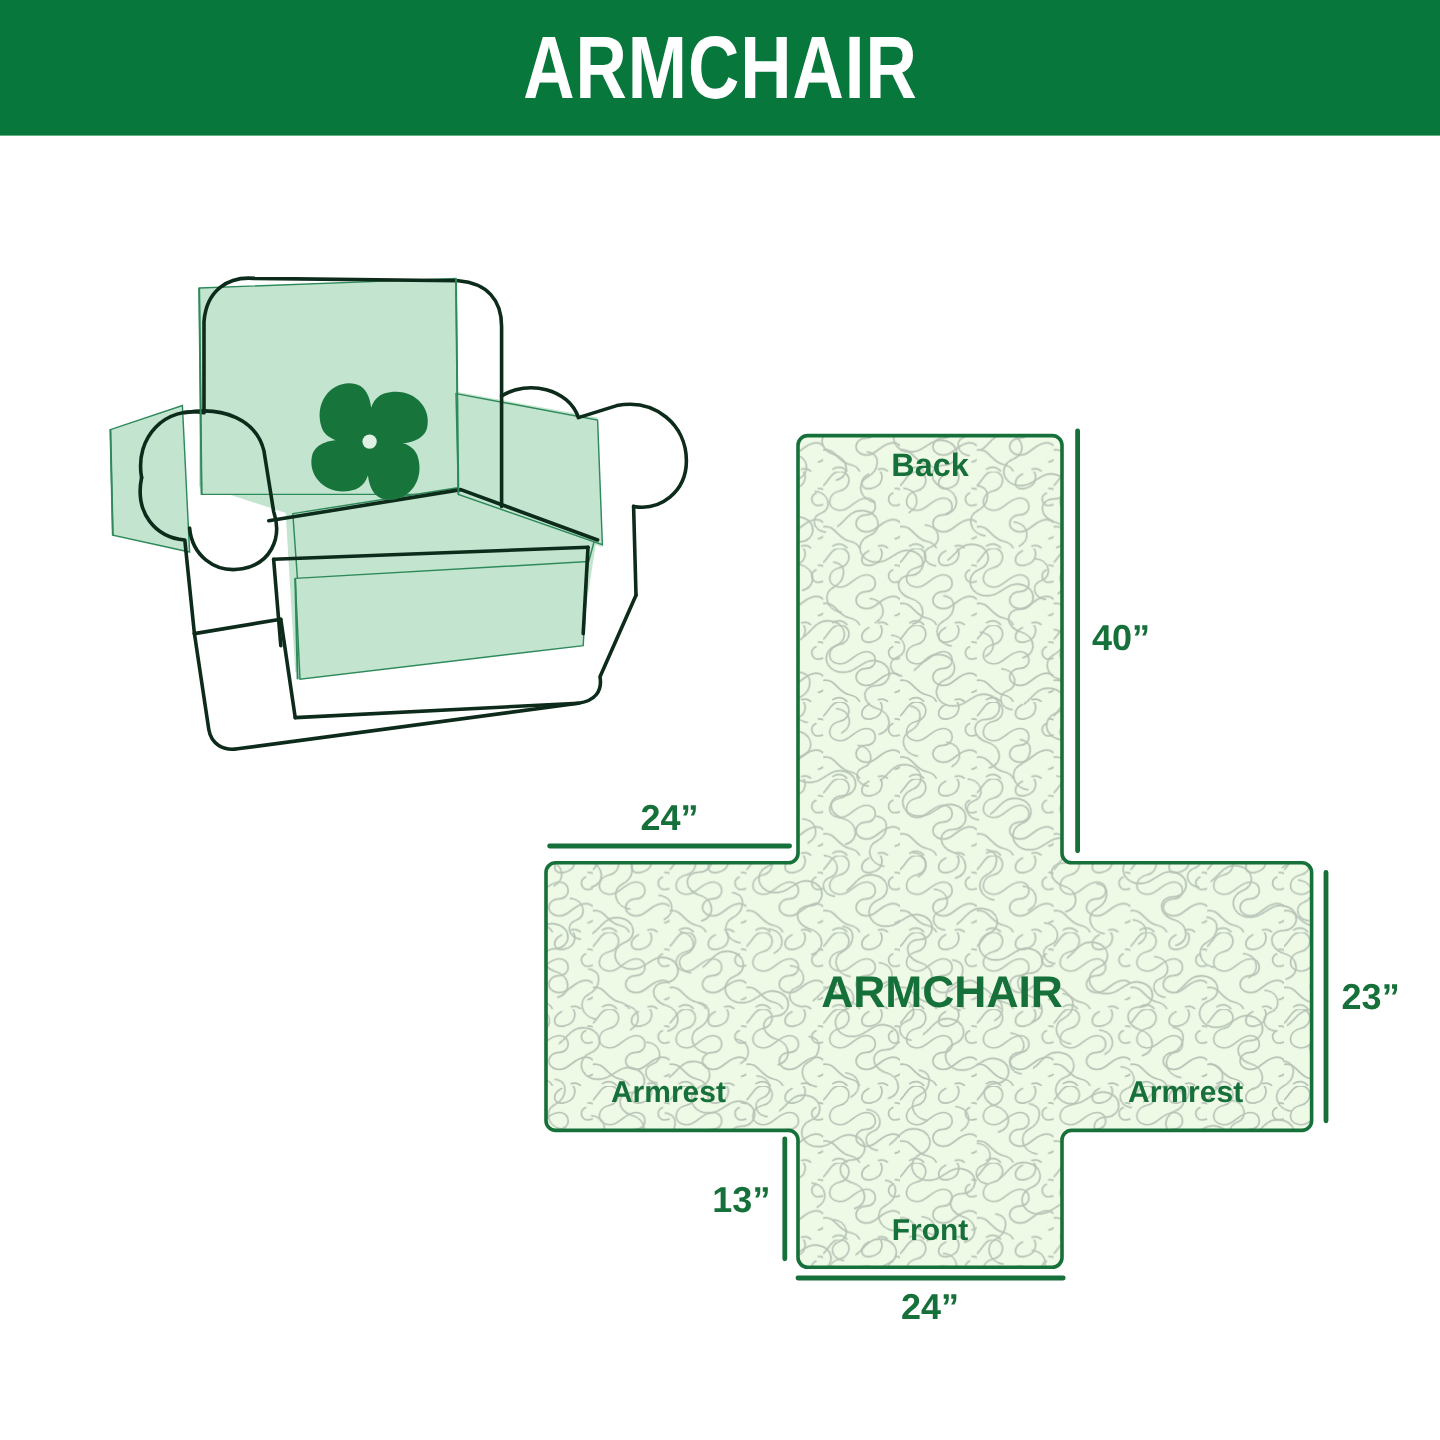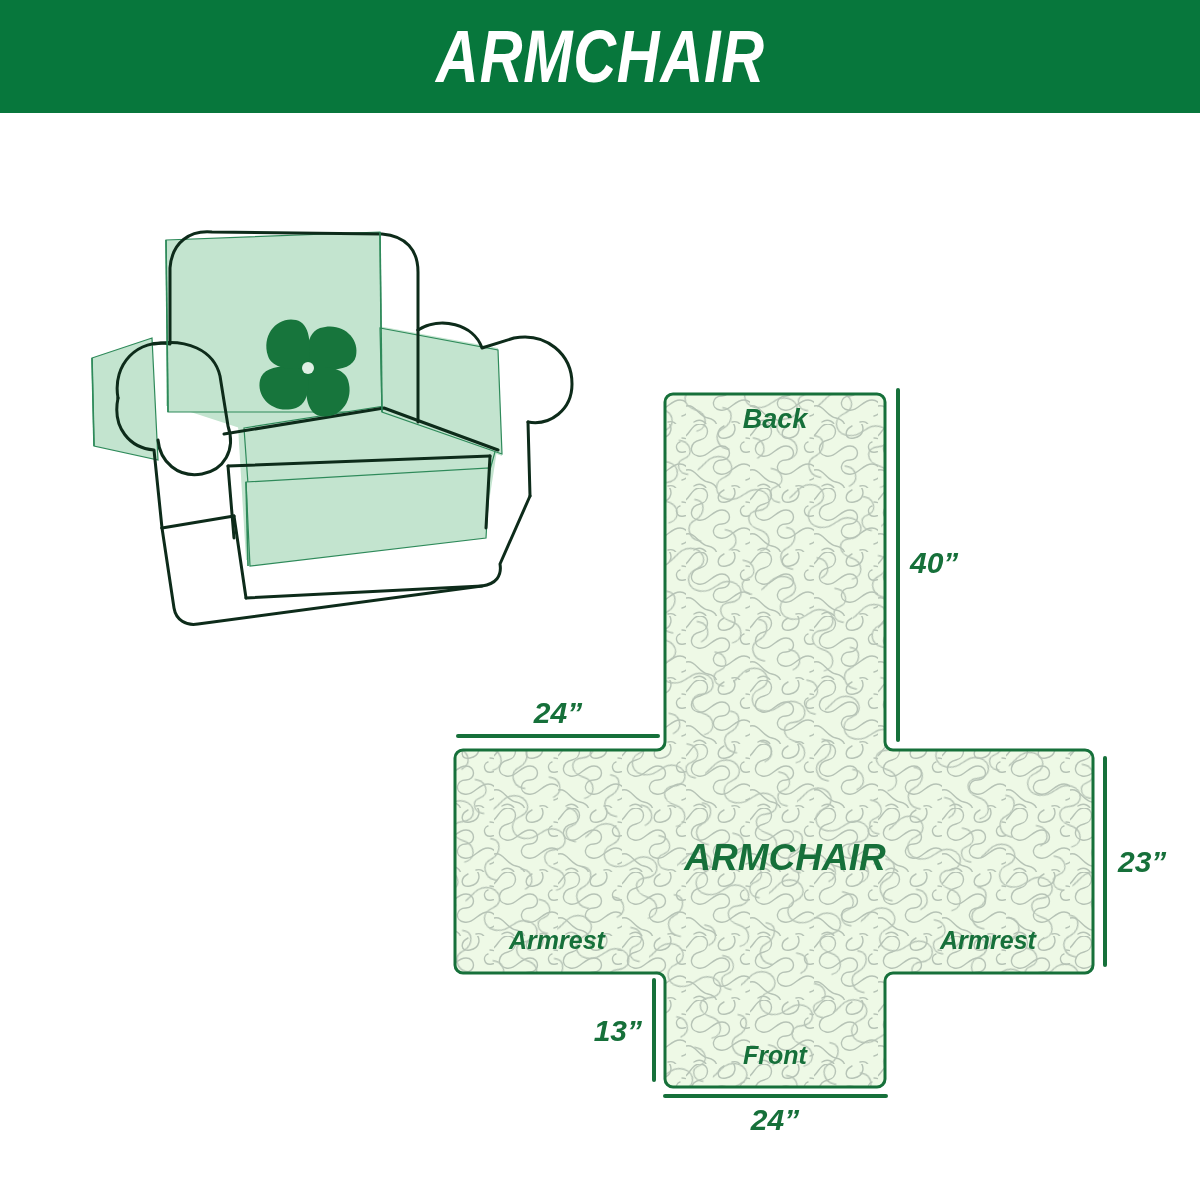--- a/index.html
+++ b/index.html
@@ -11,21 +11,20 @@
     height: 1200px;
     background: #ffffff;
     font-family: "Liberation Sans", sans-serif;
     overflow: hidden;
   }
   #page {
     position: relative;
     width: 1200px;
     height: 1200px;
     background: #ffffff;
-    font-style: italic;
   }
 
   
   #header-banner {
     position: absolute;
     left: 0;
     top: 0;
     width: 1200px;
     height: 113px;
     background: #07773c;
@@ -52,21 +51,21 @@
     top: 198px;
     width: 520px;
     height: 450px;
   }
   #chair-illustration svg { display: block; width: 100%; height: 100%; }
 
   
   #cover-diagram {
     position: absolute;
     left: 430px;
-    top: 360px;
+    top: 329px;
     width: 770px;
     height: 800px;
   }
   #cover-diagram svg { display: block; width: 100%; height: 100%; }
 
   .dim-text, .panel-text {
     font-family: "Liberation Sans", sans-serif;
     font-weight: bold;
     fill: #16703a;
   }

